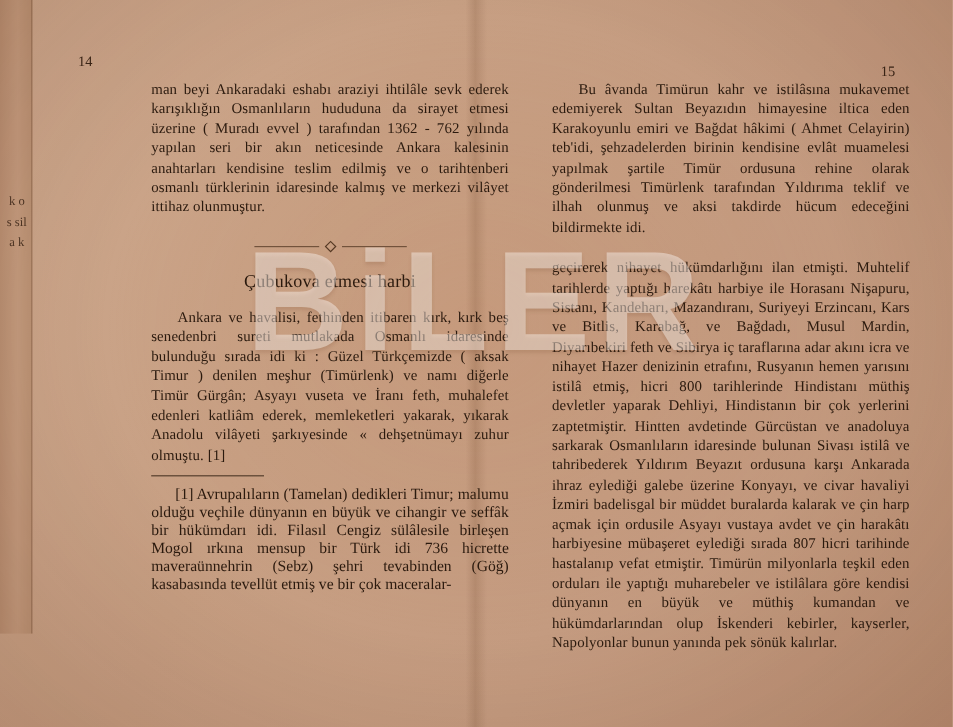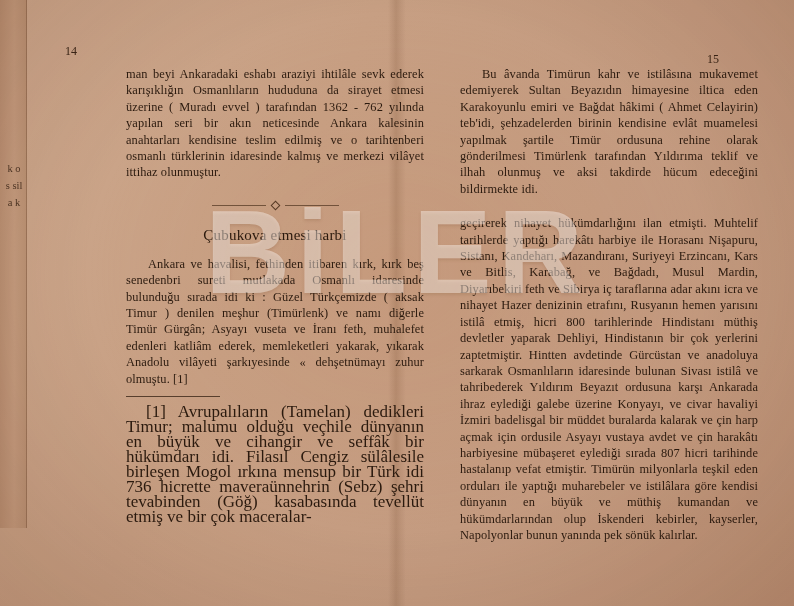--- a/index.html
+++ b/index.html
@@ -67,21 +67,21 @@
     pointer-events: none;
   }
 
   .page-num {
     position: absolute;
     font-size: 12px;
     color: #3b2516;
     font-family: "Liberation Serif", serif;
   }
   .page-num.left  { left: 65px;  top: 44px; }
-  .page-num.right { left: 707px; top: 52px; }
+  .page-num.right { left: 734px; top: 52px; }
 
   .col {
     position: absolute;
     top: 66px;
     width: 298px;
     color: #2b1a0e;
     margin-left: 48px;
   }
   .col.left  { left: 78px; }
   .col.right { left: 412px; }
@@ -136,21 +136,21 @@
 
   .footnote-rule {
     width: 94px;
     height: 1px;
     background: #3b2516;
     margin: 9px 0 7px 0;
     opacity: 0.8;
   }
   p.footnote {
     margin: 0;
-    font-size: 17px;
+    font-size: 13px;
     line-height: 15px;
     text-align: justify;
     text-indent: 20px;
     font-family: "Liberation Serif", serif;
     color: #2b1a0e;
   }
 
   .spacer-sm { height: 9px; }
 
   

